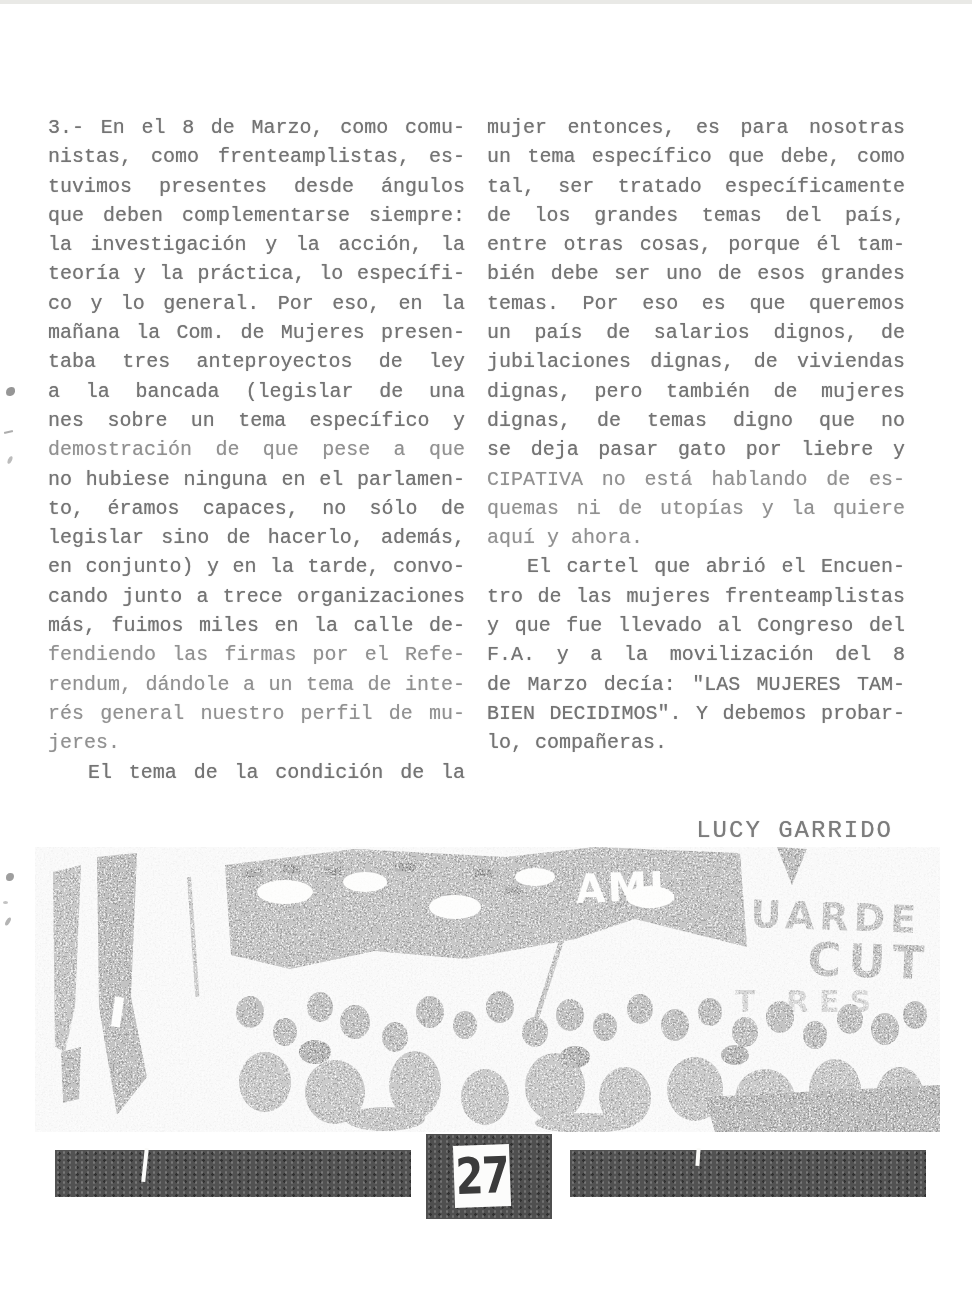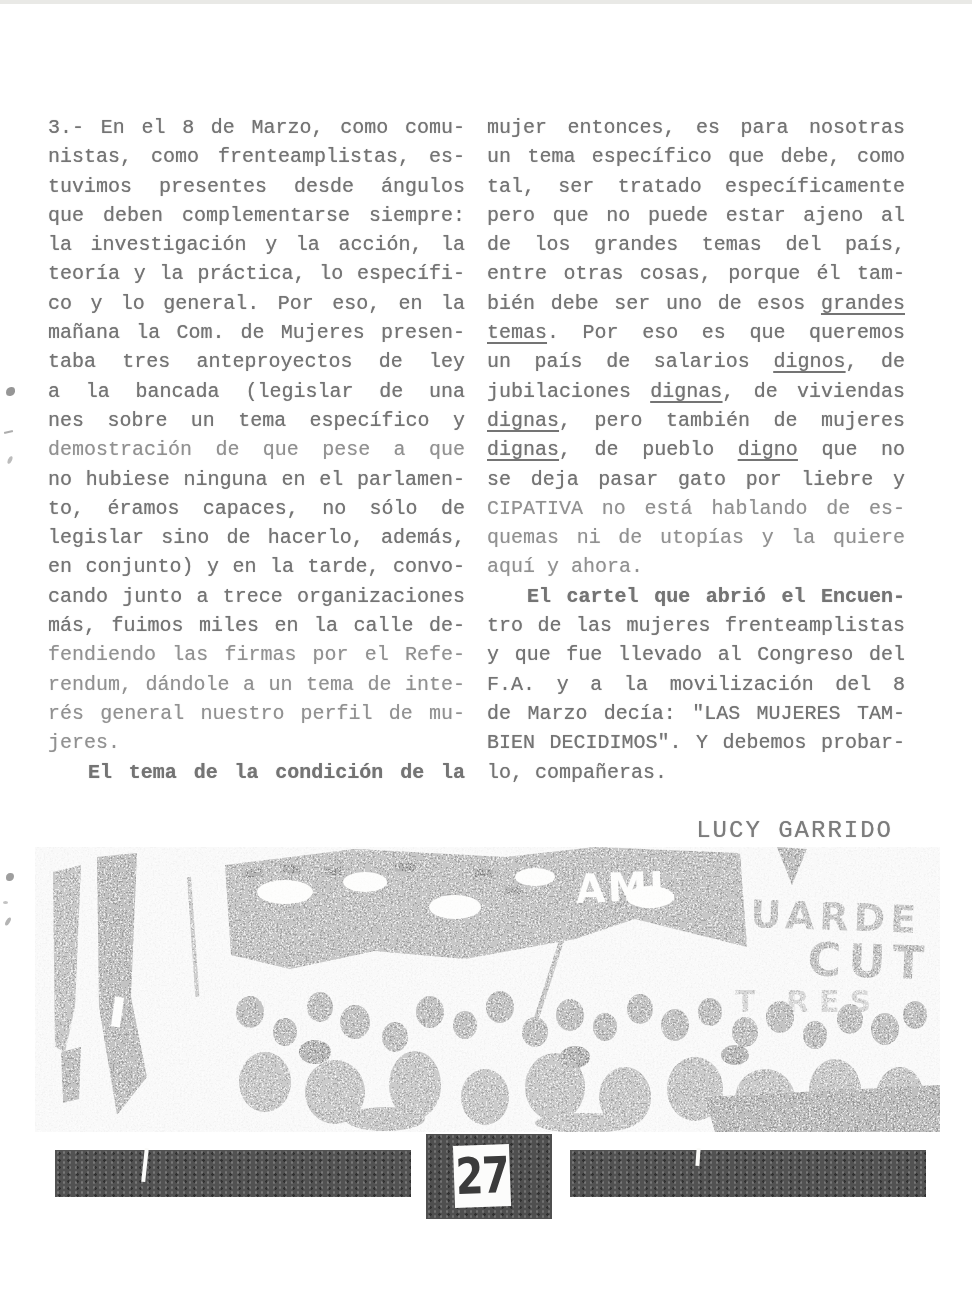--- a/index.html
+++ b/index.html
@@ -10,23 +10,23 @@
   }
   
   .col {
     position:absolute; top:109px; font-size:20px; line-height:29.3px;
     color:#747474; text-shadow:0 0 0.8px rgba(110,110,110,.75);
   }
   .col-left  { left:48px;  width:417px; }
   .col-right { left:487px; width:418px; }
   .tline { height:29.3px; text-align:justify; text-align-last:justify; }
   .tline.nojust { text-align-last:left; }
-  .tline.indent { text-indent:40px;font-weight:bold; }
+  .tline.indent { text-indent:40px; }
   .tline.light  { color:#919191; text-shadow:0 0 0.8px rgba(150,150,150,.6); }
-  .u { text-decoration:underline; text-decoration-thickness:2px; text-underline-offset:4px; }
+  .u { text-decoration-thickness:2px; text-underline-offset:4px; }
   .byline {
     position:absolute; left:487px; width:406px; top:813px; text-align:right;
     font-size:24px; color:#7c7c7c; letter-spacing:2px;
     text-shadow:0 0 0.8px rgba(110,110,110,.7);
   }
   
   .photo { position:absolute; left:35px; top:843px; width:905px; height:285px; }
   
   .bar {
     position:absolute; top:1146px; height:47px; background-color:#525252;
@@ -95,29 +95,28 @@
       <div class="tline light"><span>fendiendo las firmas por el Refe-</span></div>
       <div class="tline light"><span>rendum, dándole a un tema de inte-</span></div>
       <div class="tline light"><span>rés general nuestro perfil de mu-</span></div>
       <div class="tline nojust light"><span>jeres.</span></div>
       <div class="tline indent"><span>El tema de la condición de la</span></div>
     </div>
   <div class="col col-right" id="col-right">
       <div class="tline"><span>mujer entonces, es para nosotras</span></div>
       <div class="tline"><span>un tema específico que debe, como</span></div>
       <div class="tline"><span>tal, ser tratado específicamente</span></div>
-      <div class="tline"><span>pero que no puede estar ajeno al</span></div>
       <div class="tline"><span>de los grandes temas del país,</span></div>
       <div class="tline"><span>entre otras cosas, porque él tam-</span></div>
       <div class="tline"><span>bién debe ser uno de esos </span><span class="u">grandes</span><span></span></div>
       <div class="tline"><span></span><span class="u">temas</span><span>. Por eso es que queremos</span></div>
       <div class="tline"><span>un país de salarios </span><span class="u">dignos</span><span>, de</span></div>
       <div class="tline"><span>jubilaciones </span><span class="u">dignas</span><span>, de viviendas</span></div>
       <div class="tline"><span></span><span class="u">dignas</span><span>, pero también de mujeres</span></div>
-      <div class="tline"><span></span><span class="u">dignas</span><span>, de pueblo </span><span class="u">digno</span><span> que no</span></div>
+      <div class="tline"><span></span><span class="u">dignas</span><span>, de temas </span><span class="u">digno</span><span> que no</span></div>
       <div class="tline"><span>se deja pasar gato por liebre y</span></div>
       <div class="tline light"><span>CIPATIVA no está hablando de es-</span></div>
       <div class="tline light"><span>quemas ni de utopías y la quiere</span></div>
       <div class="tline nojust light"><span>aquí y ahora.</span></div>
       <div class="tline indent"><span>El cartel que abrió el Encuen-</span></div>
       <div class="tline"><span>tro de las mujeres frenteamplistas</span></div>
       <div class="tline"><span>y que fue llevado al Congreso del</span></div>
       <div class="tline"><span>F.A. y a la movilización del 8</span></div>
       <div class="tline"><span>de Marzo decía: "LAS MUJERES TAM-</span></div>
       <div class="tline"><span>BIEN DECIDIMOS". Y debemos probar-</span></div>

